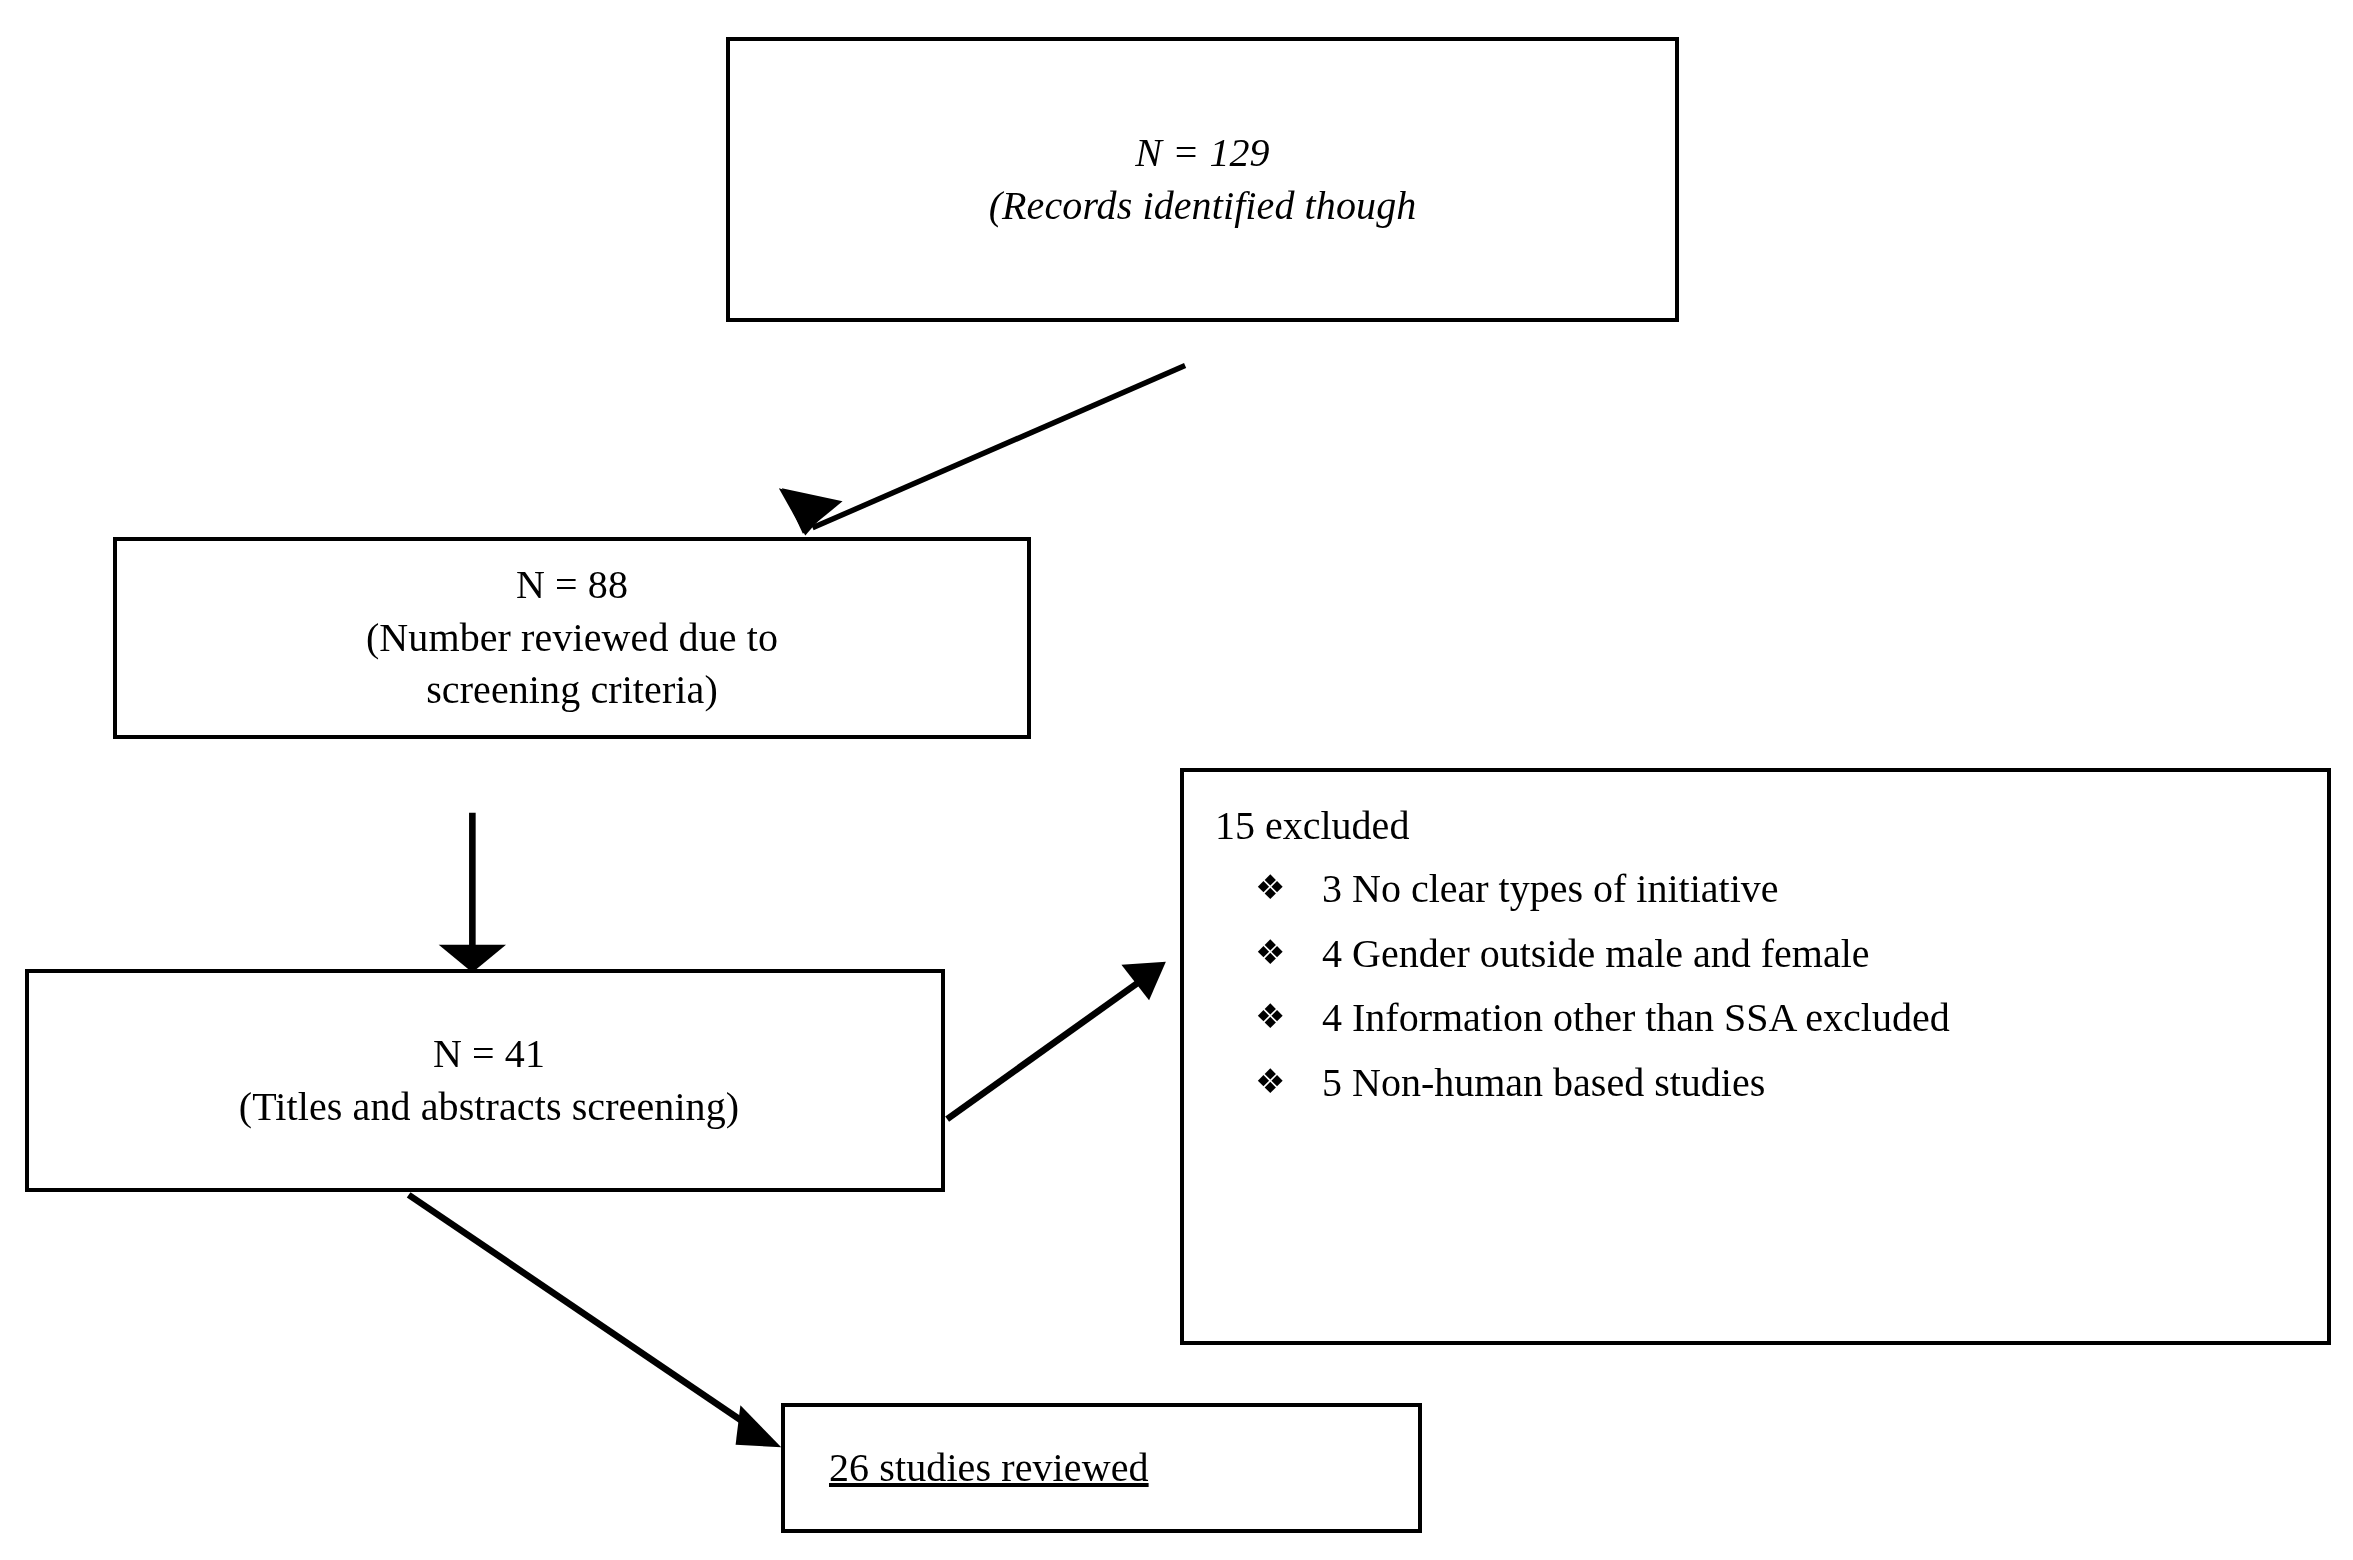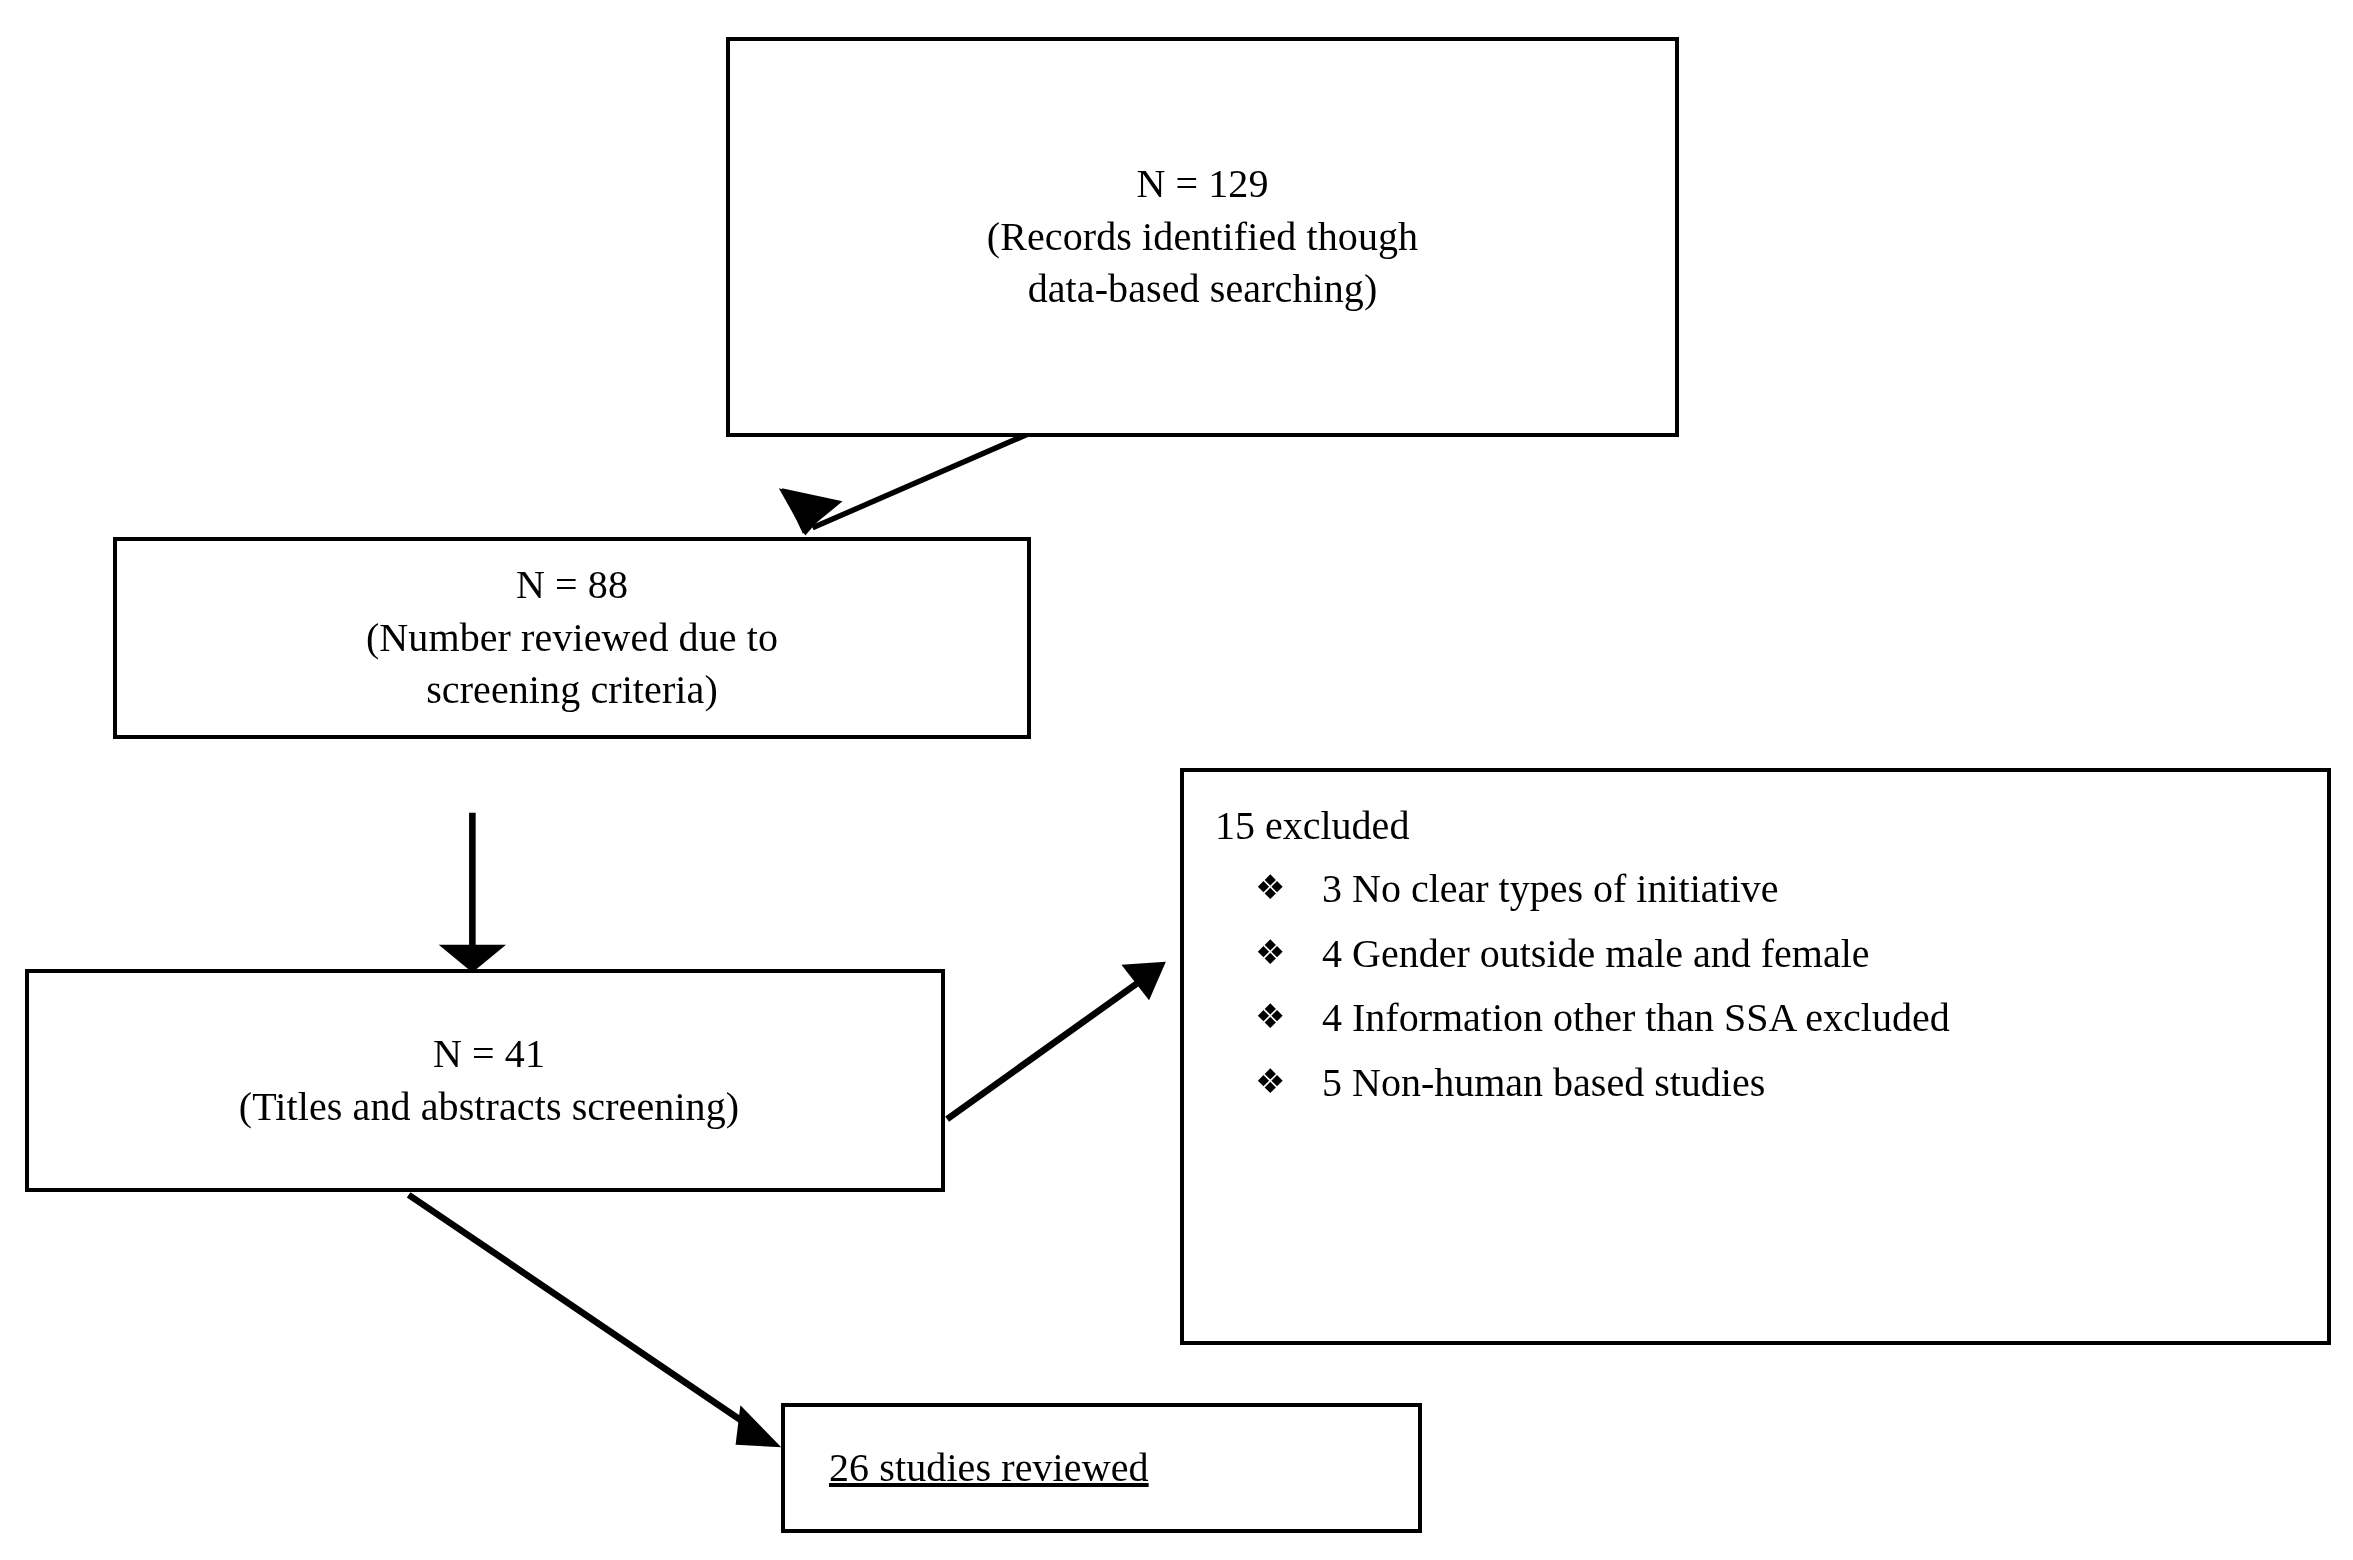--- a/index.html
+++ b/index.html
@@ -44,21 +44,22 @@
     line-height: 1.32;
     white-space: pre;
     letter-spacing: 0.1px;
   }
 
   
   #box-records {
     left: 726px;
     top: 37px;
     width: 953px;
-    height: 400px;
+    height: 285px;
+    font-style: italic;
   }
   
   #box-excluded-screening {
     left: 101px;
     top: 537px;
     width: 918px;
     height: 202px;
     margin-left: 12px;
   }
   
@@ -149,21 +150,20 @@
 
     <g>
       <line x1="680" y1="1988" x2="1252" y2="2376" stroke="#000000" stroke-width="11"></line>
       <polygon points="1300,2408 1232,2338 1224,2404" fill="#000000"></polygon>
     </g>
   </svg>
 
   <div class="fc-box" id="box-records">
     <span class="fc-line">N = 129</span>
     <span class="fc-line">(Records identified though</span>
-    <span class="fc-line">data-based searching)</span>
   </div>
 
   <div class="fc-box" id="box-excluded-screening">
     <span class="fc-line">N = 88</span>
     <span class="fc-line">(Number reviewed due to</span>
     <span class="fc-line">screening criteria)</span>
   </div>
 
   <div class="fc-box" id="box-titles-abstracts">
     <span class="fc-line">N = 41</span>

